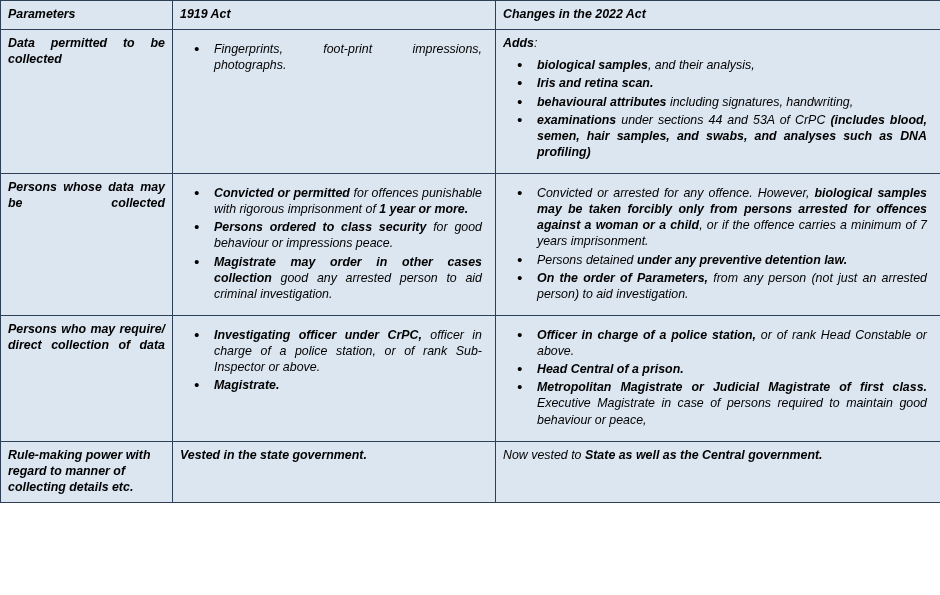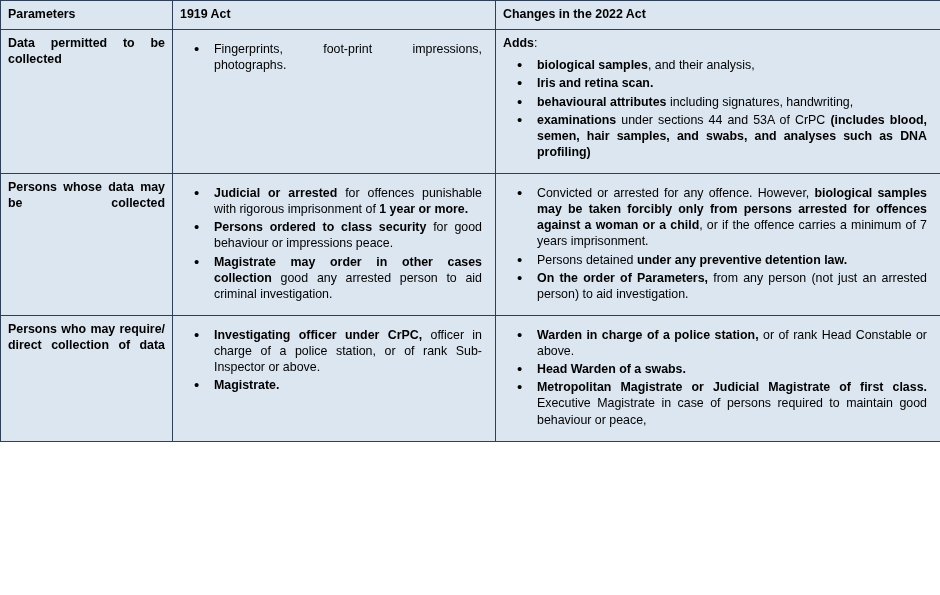--- a/index.html
+++ b/index.html
@@ -15,20 +15,21 @@
   }
   .table-wrap {
     width: 940px;
     box-sizing: border-box;
   }
   table.comparison {
     border-collapse: collapse;
     width: 940px;
     table-layout: fixed;
     background: #be185d;
+    font-style: italic;
   }
   table.comparison td, table.comparison th {
     border: 1px solid #2e4057;
     vertical-align: top;
     padding: 5px 7px 7px 7px;
     font-size: 12.4px;
     line-height: 1.30;
     color: #000000;
     text-align: justify;
     background: #dce6f1;
@@ -109,21 +110,21 @@
               <li><span class="b">Iris and retina scan.</span></li>
               <li><span class="b">behavioural attributes</span><span> including signatures, handwriting,</span></li>
               <li><span class="b">examinations</span><span> under sections 44 and 53A of CrPC </span><span class="b">(includes blood, semen, hair samples, and swabs, and analyses such as DNA profiling)</span></li>
             </ul>
           </td>
       </tr>
       <tr>
         <td class="param-cell">Persons whose data may be collected</td>
         <td>
             <ul class="bul">
-              <li><span class="b">Judicial or arrested</span><span> for offences punishable with rigorous imprisonment of </span><span class="b">1 year or more.</span></li>
+              <li><span class="b">Convicted or permitted</span><span> for offences punishable with rigorous imprisonment of </span><span class="b">1 year or more.</span></li>
               <li><span class="b">Persons ordered to class security</span><span> for good behaviour or impressions peace.</span></li>
               <li><span class="b">Magistrate may order in other cases collection</span><span> good any arrested person to aid criminal investigation.</span></li>
             </ul>
           </td>
         <td>
             <ul class="bul">
               <li><span>Convicted or arrested for any offence. However, </span><span class="b">biological samples may be taken forcibly only from persons arrested for offences against a woman or a child</span><span>, or if the offence carries a minimum of 7 years imprisonment.</span></li>
               <li><span>Persons detained </span><span class="b">under any preventive detention law.</span></li>
               <li><span class="b">On the order of Parameters,</span><span> from any person (not just an arrested person) to aid investigation.</span></li>
             </ul>
@@ -132,21 +133,30 @@
       <tr>
         <td class="param-cell">Persons who may require/ direct collection of data</td>
         <td>
             <ul class="bul">
               <li><span class="b">Investigating officer under CrPC,</span><span> officer in charge of a police station, or of rank Sub-Inspector or above.</span></li>
               <li><span class="b">Magistrate.</span></li>
             </ul>
           </td>
         <td>
             <ul class="bul">
-              <li><span class="b">Warden in charge of a police station,</span><span> or of rank Head Constable or above.</span></li>
-              <li><span class="b">Head Warden of a swabs.</span></li>
+              <li><span class="b">Officer in charge of a police station,</span><span> or of rank Head Constable or above.</span></li>
+              <li><span class="b">Head Central of a prison.</span></li>
               <li><span class="b">Metropolitan Magistrate or Judicial Magistrate of first class.</span><span> Executive Magistrate in case of persons required to maintain good behaviour or peace,</span></li>
             </ul>
+          </td>
+      </tr>
+      <tr>
+        <td class="param-cell noj">Rule-making power with regard to manner of collecting details etc.</td>
+        <td>
+            <div class="plain-line"><span class="b">Vested in the state government.</span></div>
+          </td>
+        <td>
+            <div class="plain-line"><span>Now vested to </span><span class="b">State as well as the Central government.</span></div>
           </td>
       </tr>
     </tbody>
   </table>
 </div>
 
 </body></html>

